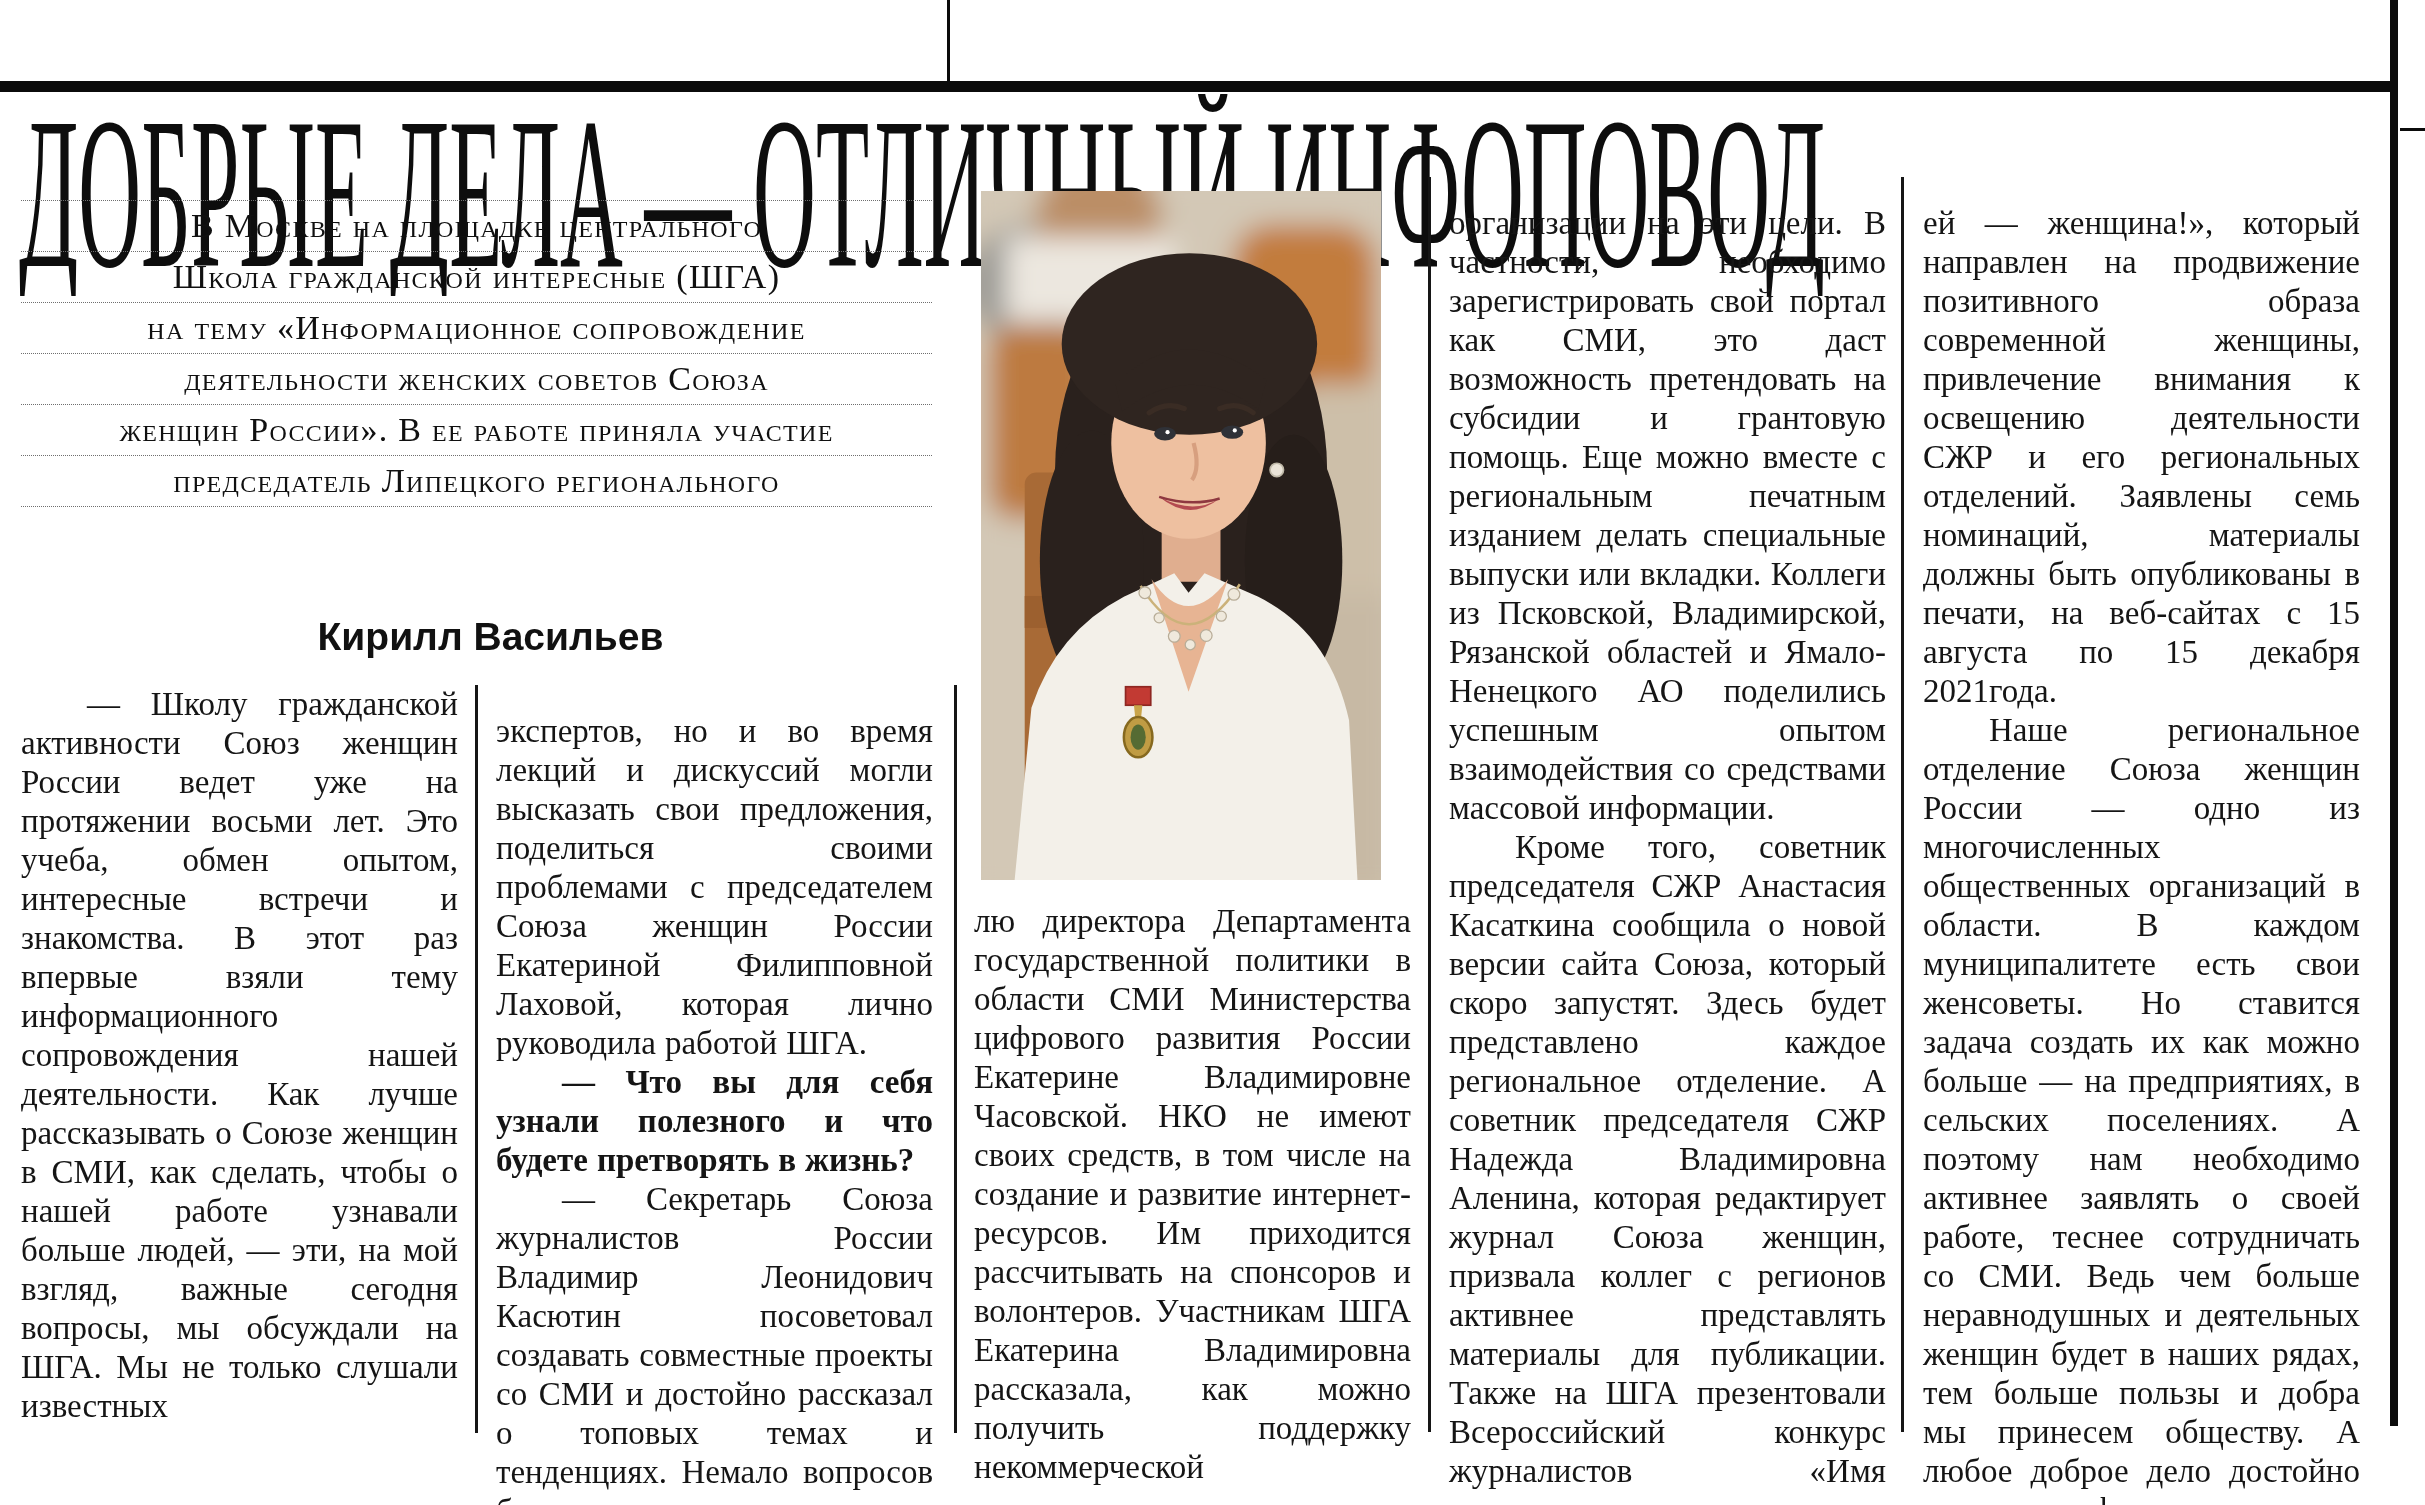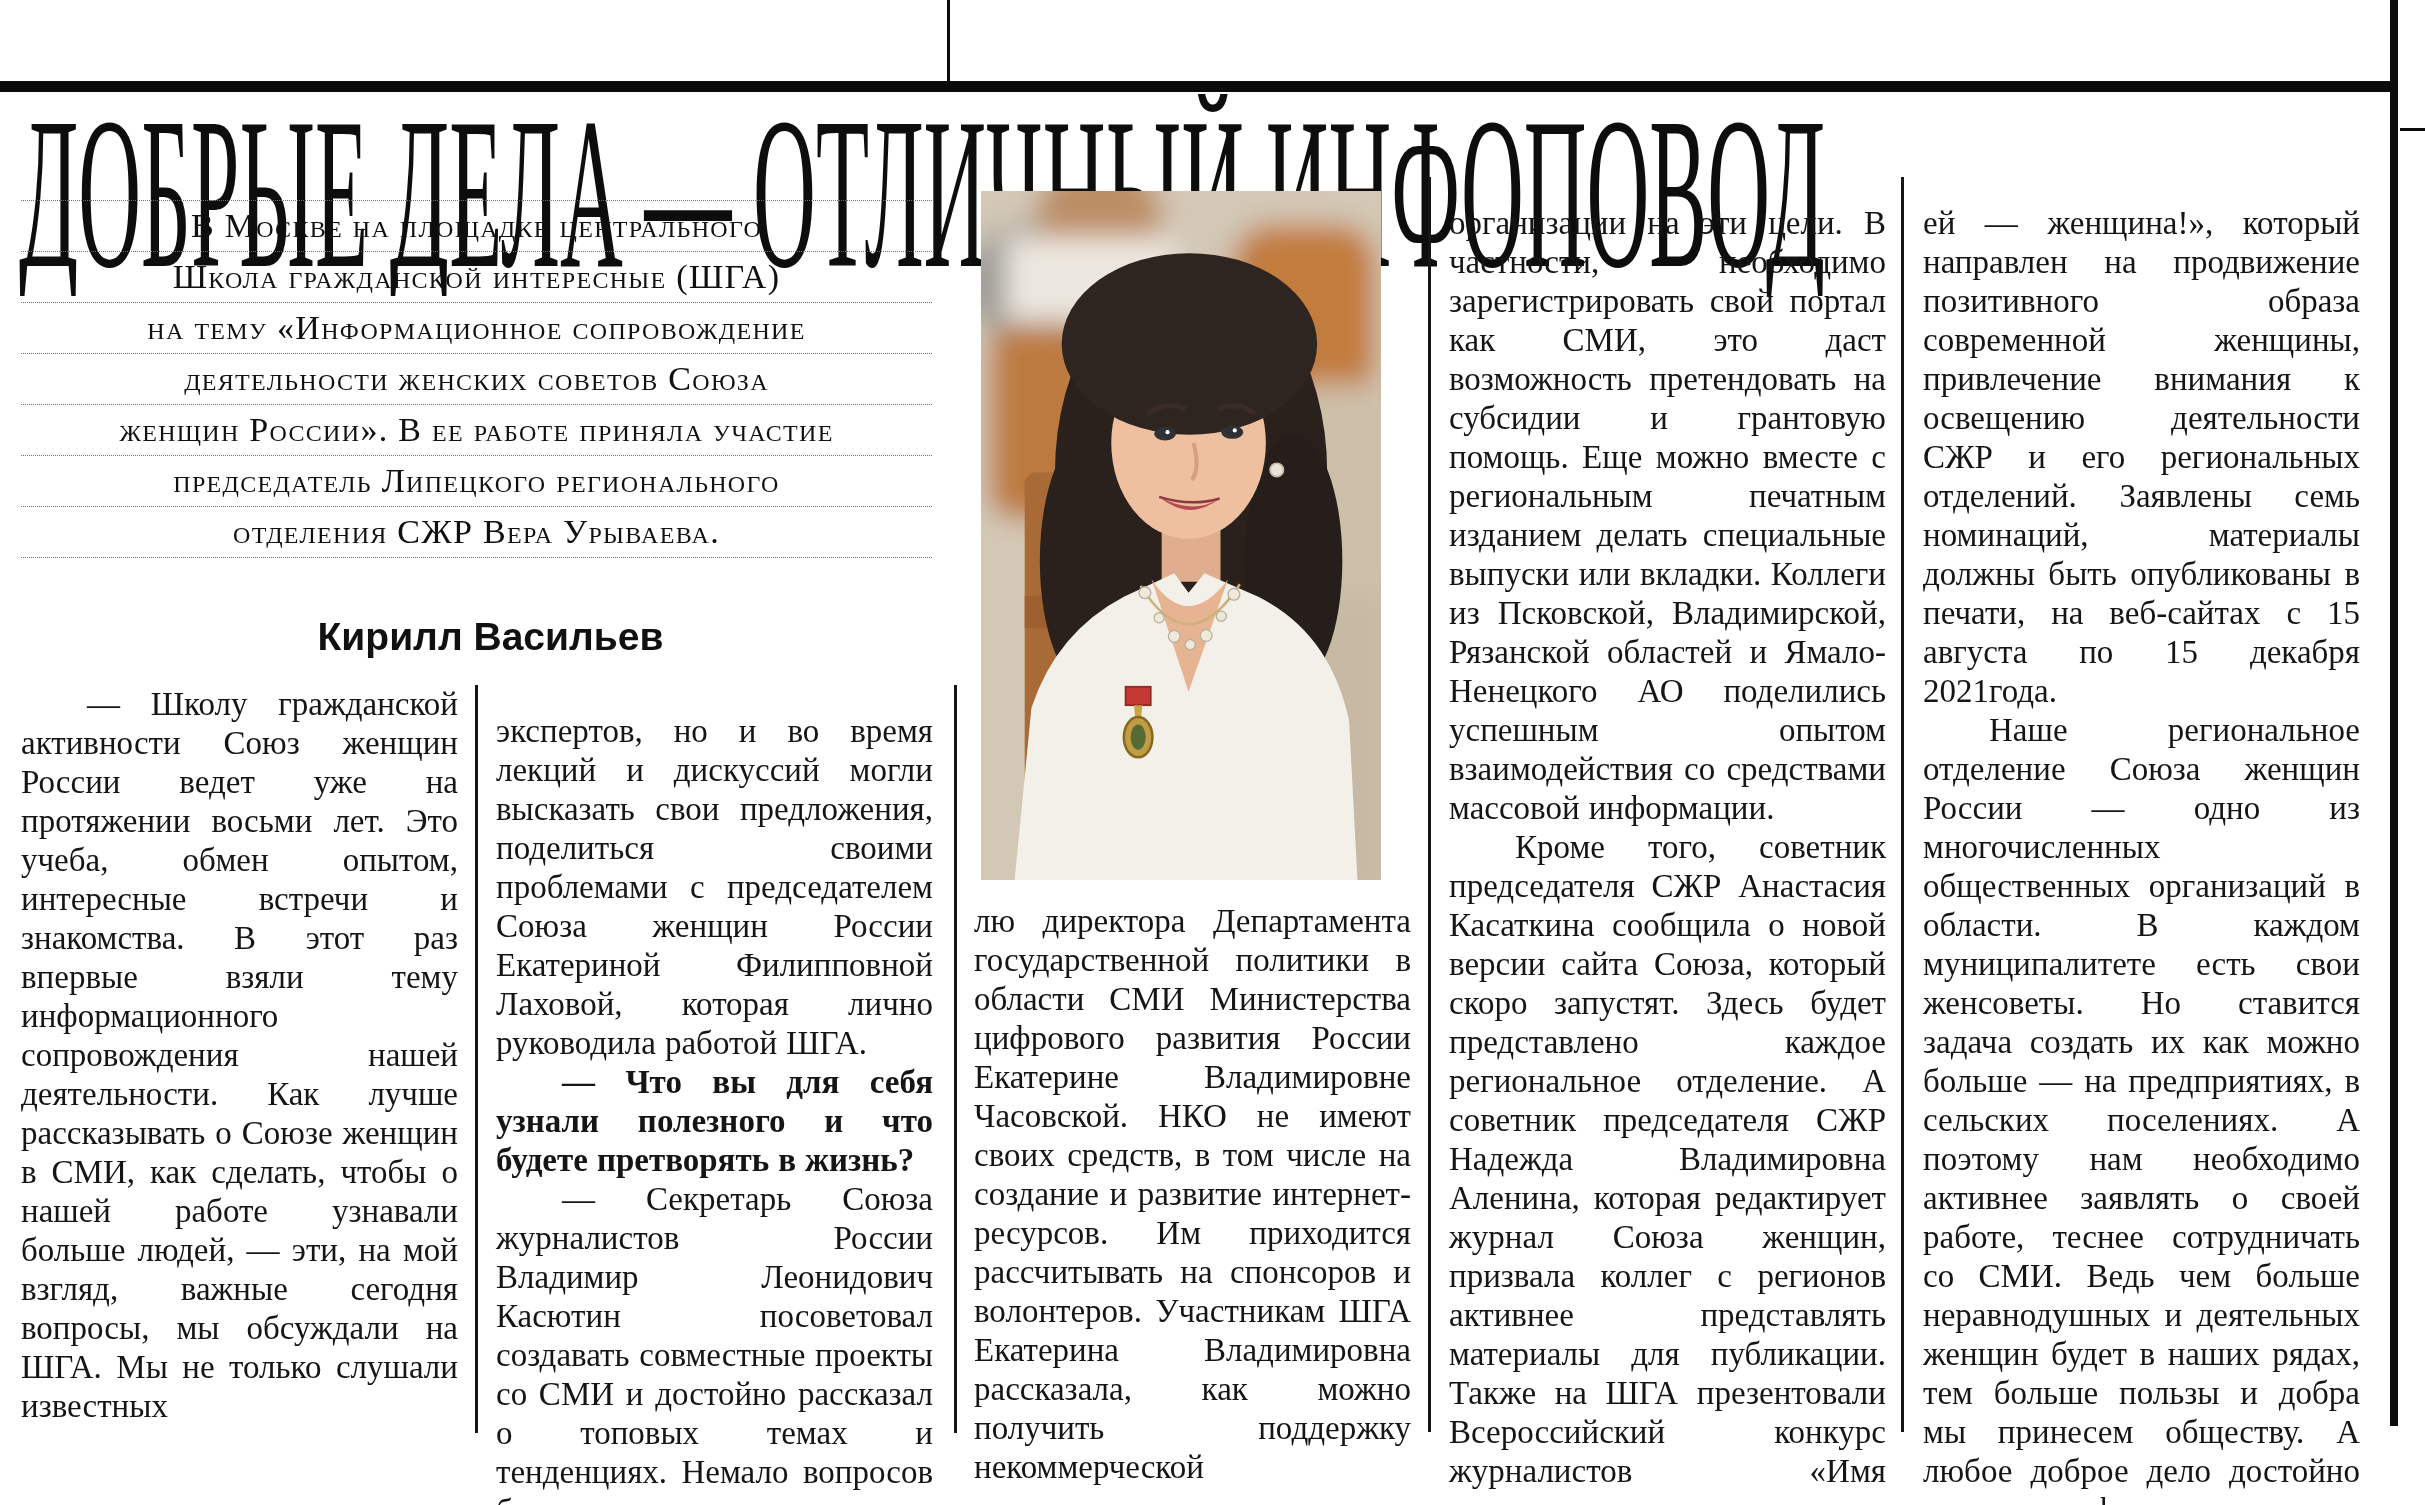--- a/index.html
+++ b/index.html
@@ -42,21 +42,20 @@
     </svg>
   </div>
 
   <div class="abs lede">
     <div class="lede-line">В Москве на площадке центрального</div>
     <div class="lede-line">Школа гражданской интересные (ШГА)</div>
     <div class="lede-line">на тему «Информационное сопровождение</div>
     <div class="lede-line">деятельности женских советов Союза</div>
     <div class="lede-line">женщин России». В ее работе приняла участие</div>
     <div class="lede-line">председатель Липецкого регионального</div>
-    <div class="lede-line">отделения СЖР Вера Урываева.</div>
     <div class="lede-end"></div>
   </div>
 
   <div class="abs author">Кирилл Васильев</div>
 
   <div class="abs photo">
     <svg width="400" height="689" viewBox="0 0 476 820">
       <defs>
           <filter id="blurbg" x="-20%" y="-20%" width="140%" height="140%">
             <feGaussianBlur stdDeviation="16"></feGaussianBlur>

